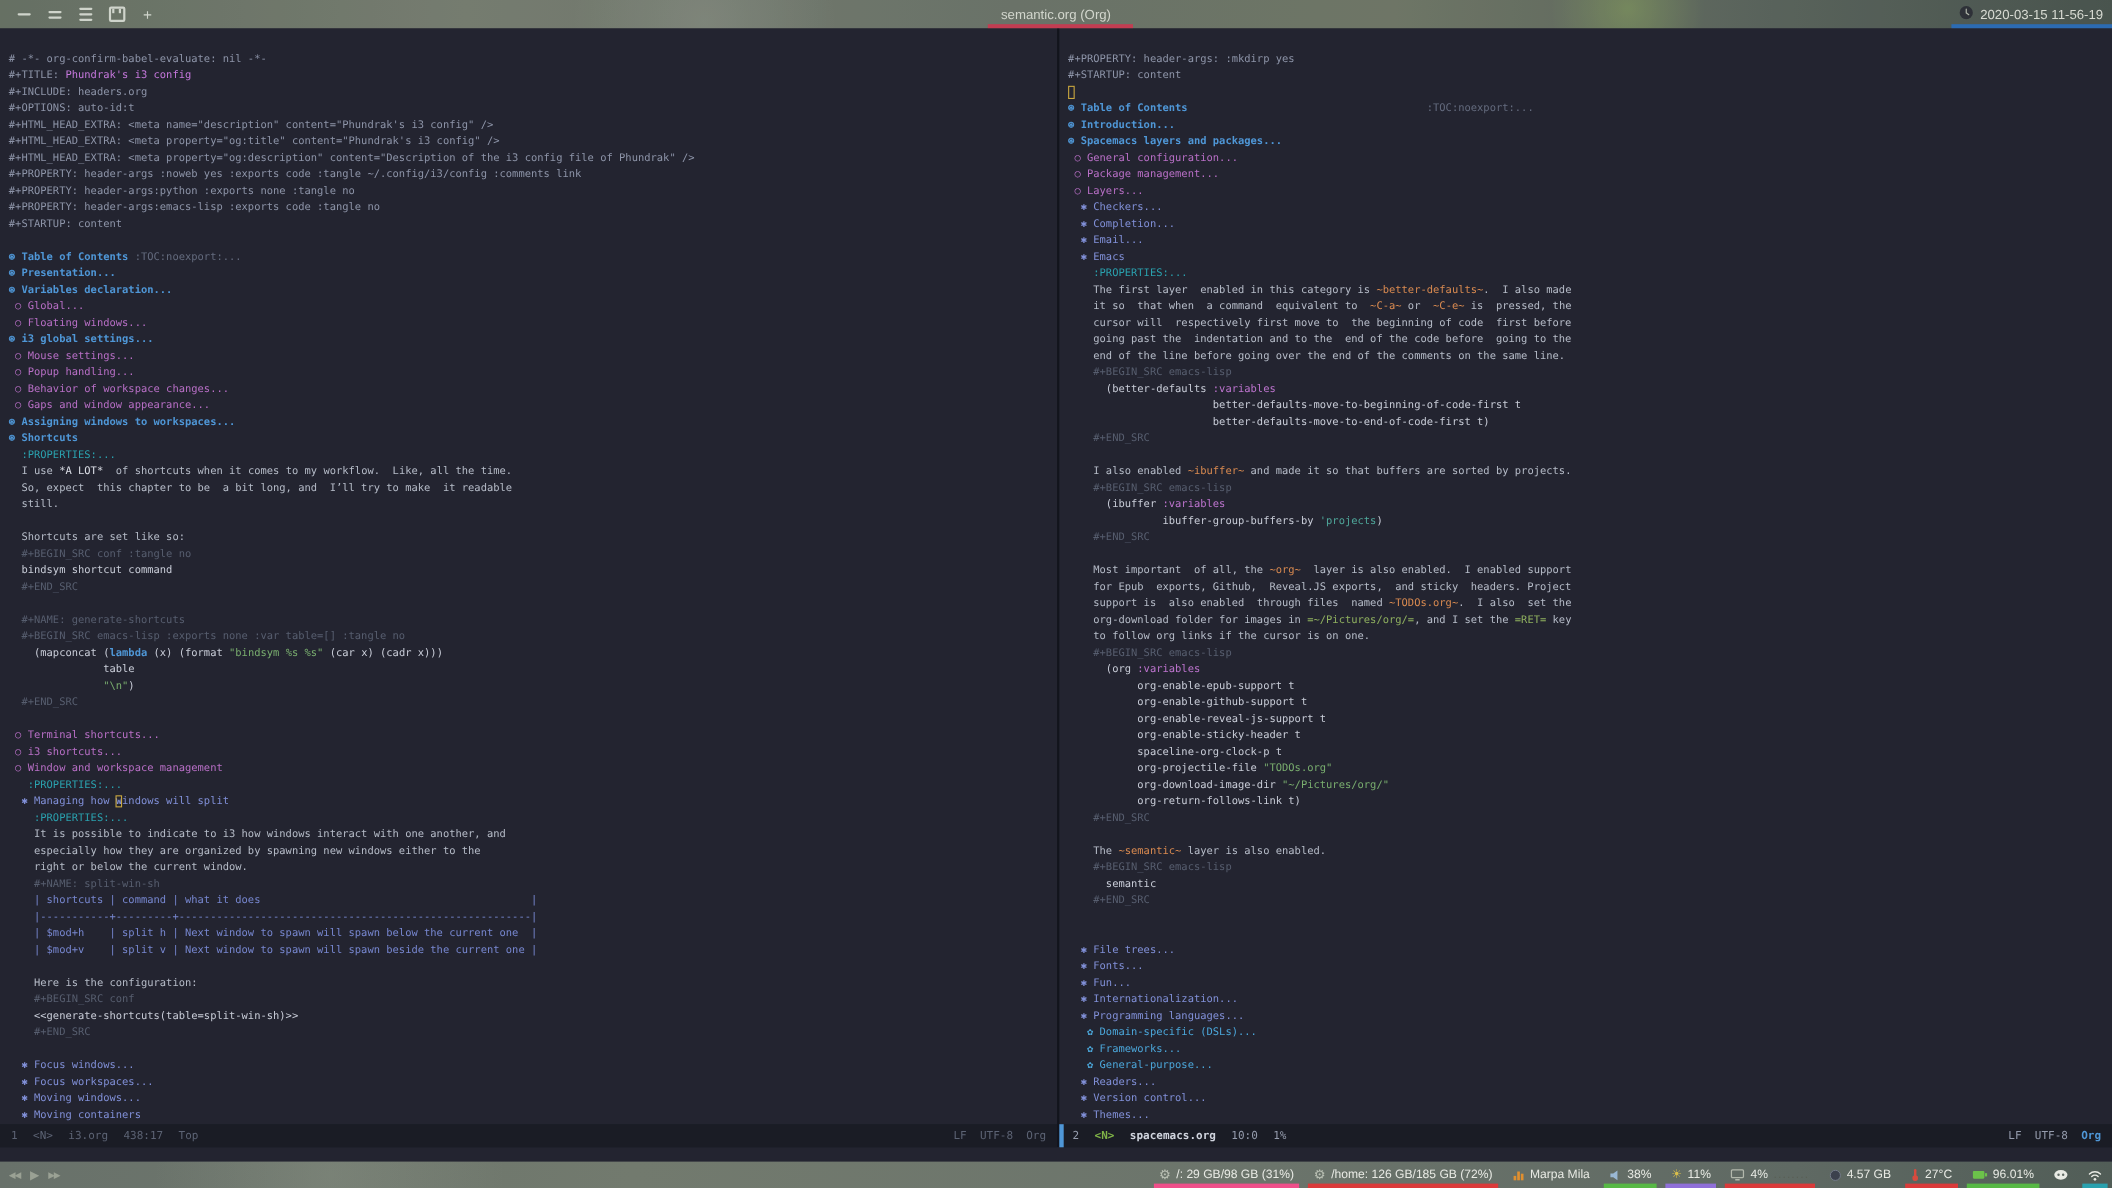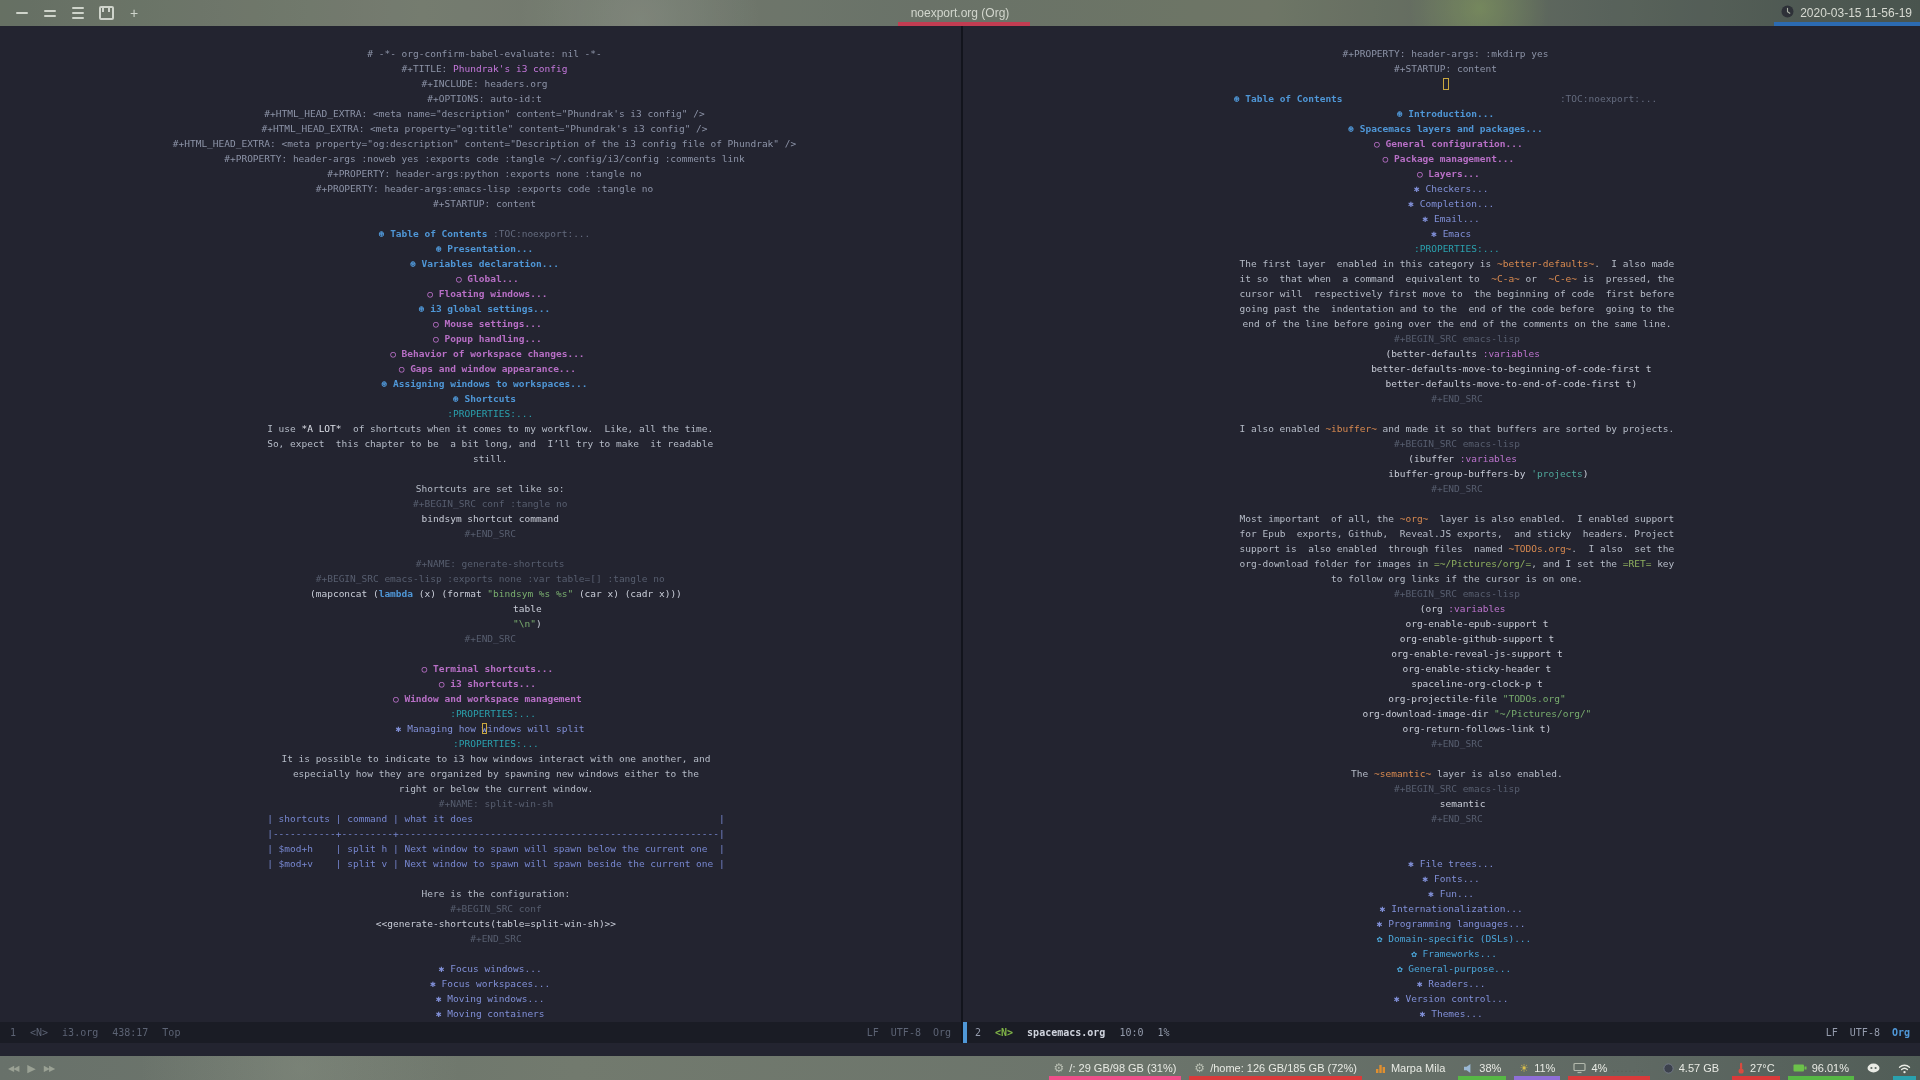--- a/index.html
+++ b/index.html
@@ -22,26 +22,26 @@
   .tb-title{position:absolute;left:50%;top:0;transform:translateX(-50%);height:100%;display:flex;align-items:center;color:#d2d6cd;}
   .tb-red{position:absolute;left:898px;bottom:0;width:132px;height:4px;background:#c23d52;}
   .tb-clock{position:absolute;right:8px;top:0;height:100%;display:flex;align-items:center;gap:6px;color:#d7dad2;}
   .tb-blue{position:absolute;right:0;bottom:0;width:146px;height:4px;background:#2c6bb2;}
   
   .frame{position:absolute;top:26px;left:0;width:1920px;height:1030px;background:#232430;display:flex;flex-direction:column;}
   .windows{flex:1;display:flex;min-height:0;}
   .window{display:flex;flex-direction:column;background:#232430;min-width:0;}
   .window.left{width:961px;}
   .window.right{flex:1;border-left:2px solid #12141c;}
-  .buffer{flex:1;overflow:hidden;padding:20px 0 0 8px;font-size:9.5px;line-height:15px;white-space:pre;text-align:center;}
+  .buffer{flex:1;overflow:hidden;padding:20px 0 0 8px;font-size:9.5px;line-height:15px;white-space:pre;}
   .line{height:15px;}
   .seg-meta{color:#8d94a8}
   .seg-title{color:#c678dd;font-weight:normal}
   .seg-h1{color:#4f97d7;font-weight:bold}
-  .seg-h2{color:#b86fc6;font-weight:bold}
+  .seg-h2{color:#b86fc6;font-weight:normal}
   .seg-h3{color:#8190d8;font-weight:normal}
   .seg-h4{color:#4ba6d9;font-weight:normal}
   .seg-drawer{color:#2aa1ae}
   .seg-tag{color:#646b7e}
   .seg-text{color:#b6bcc8}
   .seg-bold{color:#dde0e8;font-weight:normal}
   .seg-srcmeta{color:#575e6f}
   .seg-code{color:#c9cdd8}
   .seg-kw{color:#4f97d7;font-weight:bold}
   .seg-builtin{color:#bd74ce}
@@ -99,21 +99,21 @@
           <div class="bar"></div>
           <div class="bar"></div>
         </div>
         <div class="ws-item">
           <div class="ws-box"></div>
         </div>
         <div class="ws-item">
           <span class="ws-plus">+</span>
         </div>
       </div>
-    <div class="tb-title">noexport.org (Org)</div>
+    <div class="tb-title">semantic.org (Org)</div>
     <div class="tb-red"></div>
     <div class="tb-clock">
       <span><svg width="13" height="13" viewBox="0 0 13 13">
             <circle cx="6.5" cy="6.5" r="6" fill="#2e3138"></circle>
             <path d="M6.5 3.2v3.5l2.3 1.6" stroke="#aeb4a8" stroke-width="1.1" fill="none" stroke-linecap="round"></path>
           </svg></span>
       <span>2020-03-15 11-56-19</span>
     </div>
     <div class="tb-blue"></div>
   </div>

